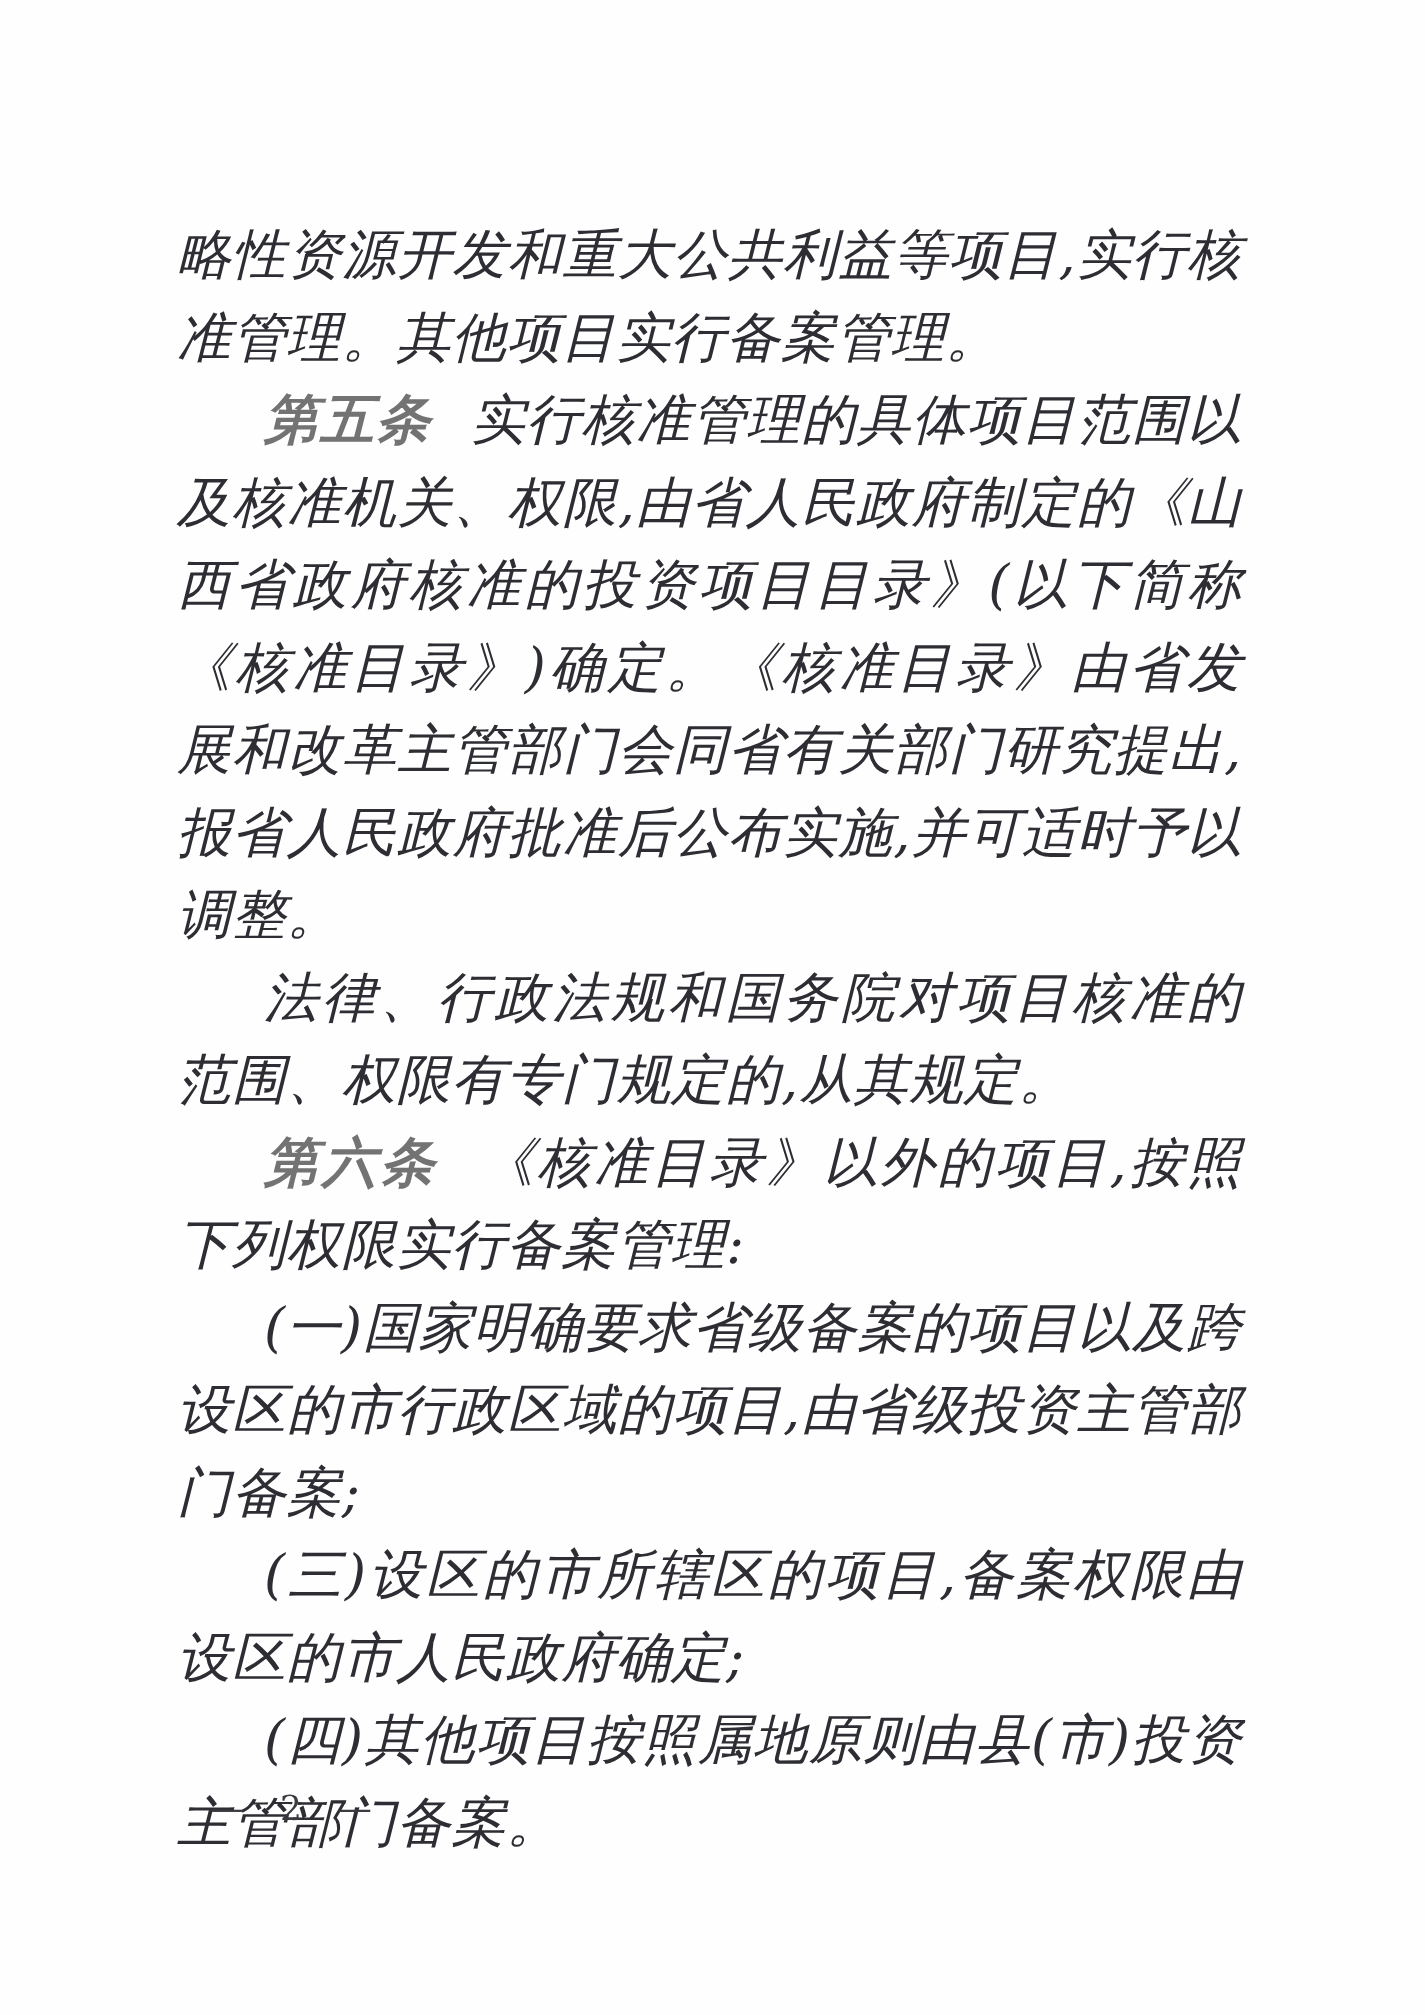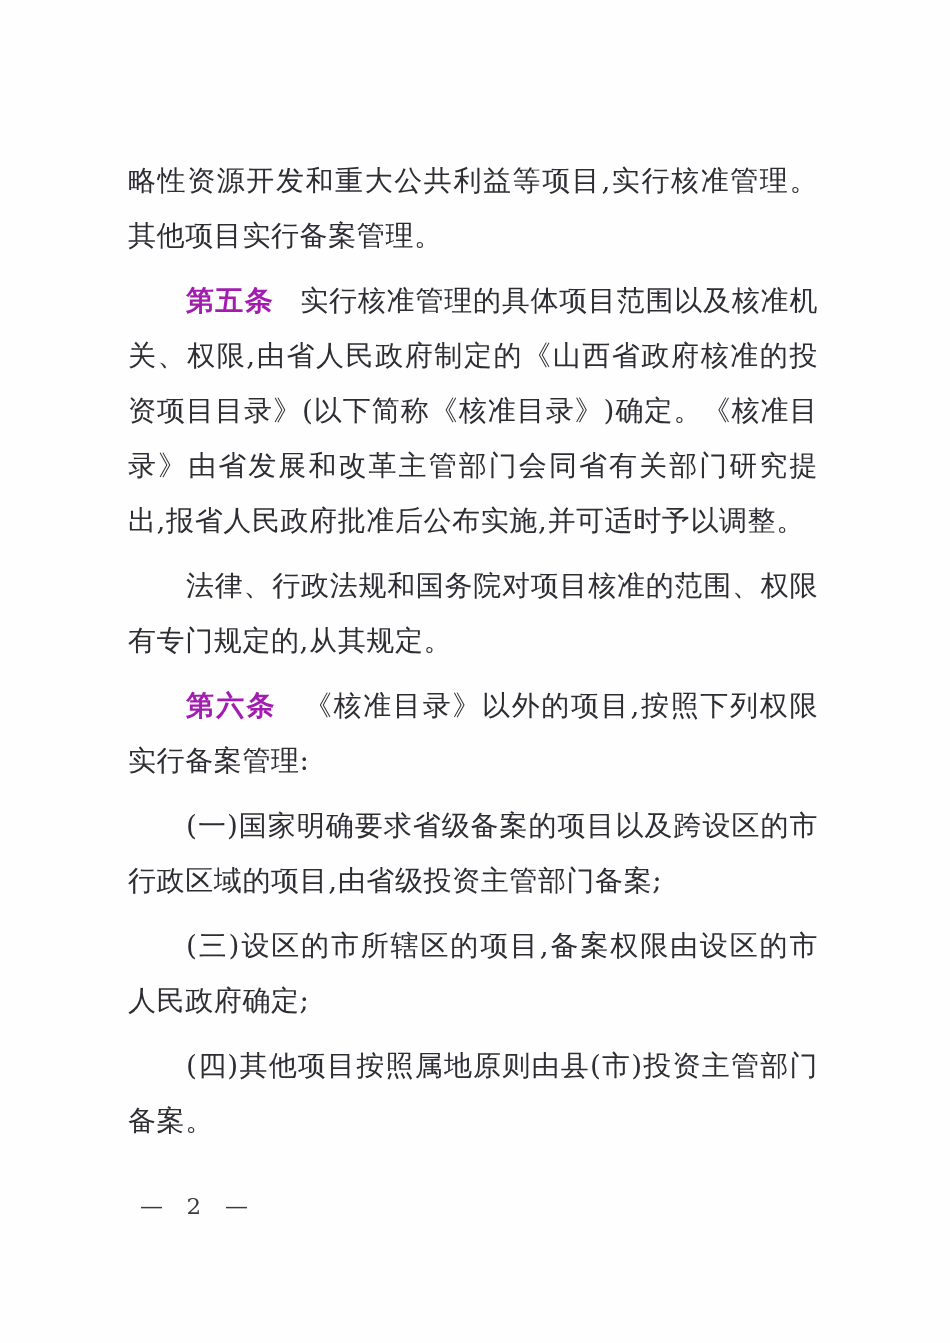--- a/index.html
+++ b/index.html
@@ -23,40 +23,41 @@
   }
 
   #text-column {
     position: absolute;
     left: 118px;
     top: 143px;
     width: 710px;
   }
 
   .para {
-    font-size: 28px;
+    font-size: 36px;
     line-height: 55px;
     color: #2d2d33;
     text-align: justify;
     text-align-last: left;
     letter-spacing: 0.6px;
-    margin: 10px;
+    margin: 0;
     word-break: break-all;
     font-weight: 400;
+    font-style: italic;
     -webkit-font-smoothing: antialiased;
   }
 
   .para.indent {
     text-indent: 58px;
   }
 
   .article-label {
     font-weight: 700;
     letter-spacing: 1.2px;
-    color: #a21caf;
+    color: #737373;
   }
 
   .article-gap {
     display: inline-block;
     width: 26px;
   }
 
   #page-number {
     position: absolute;
     left: 140px;

